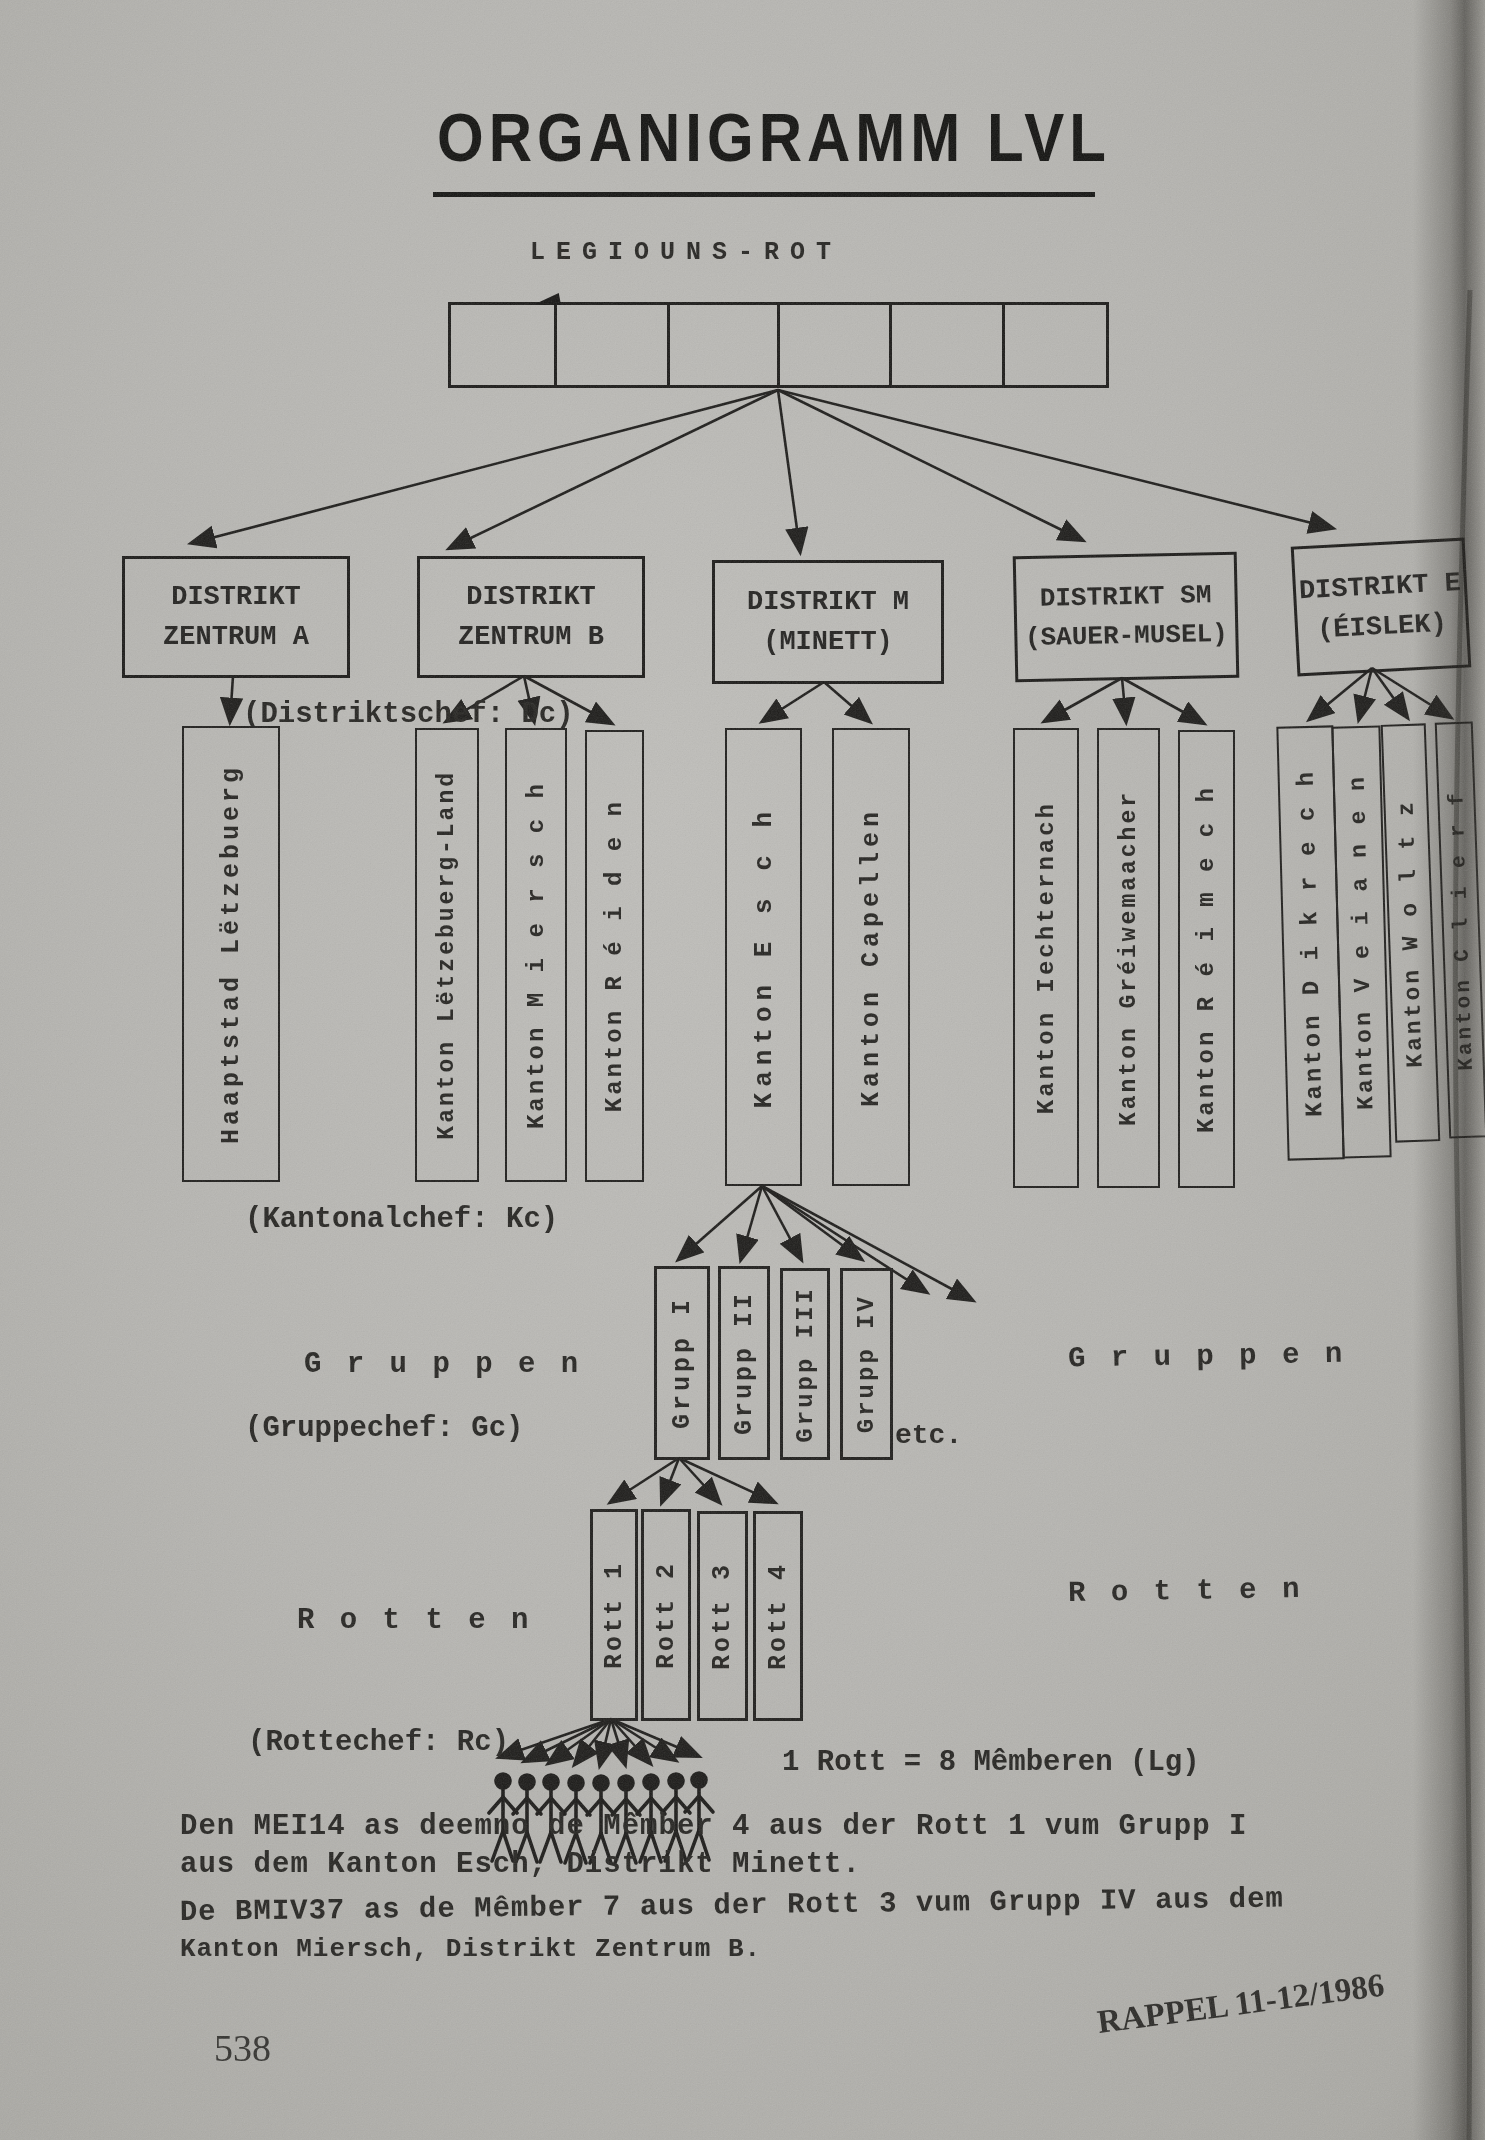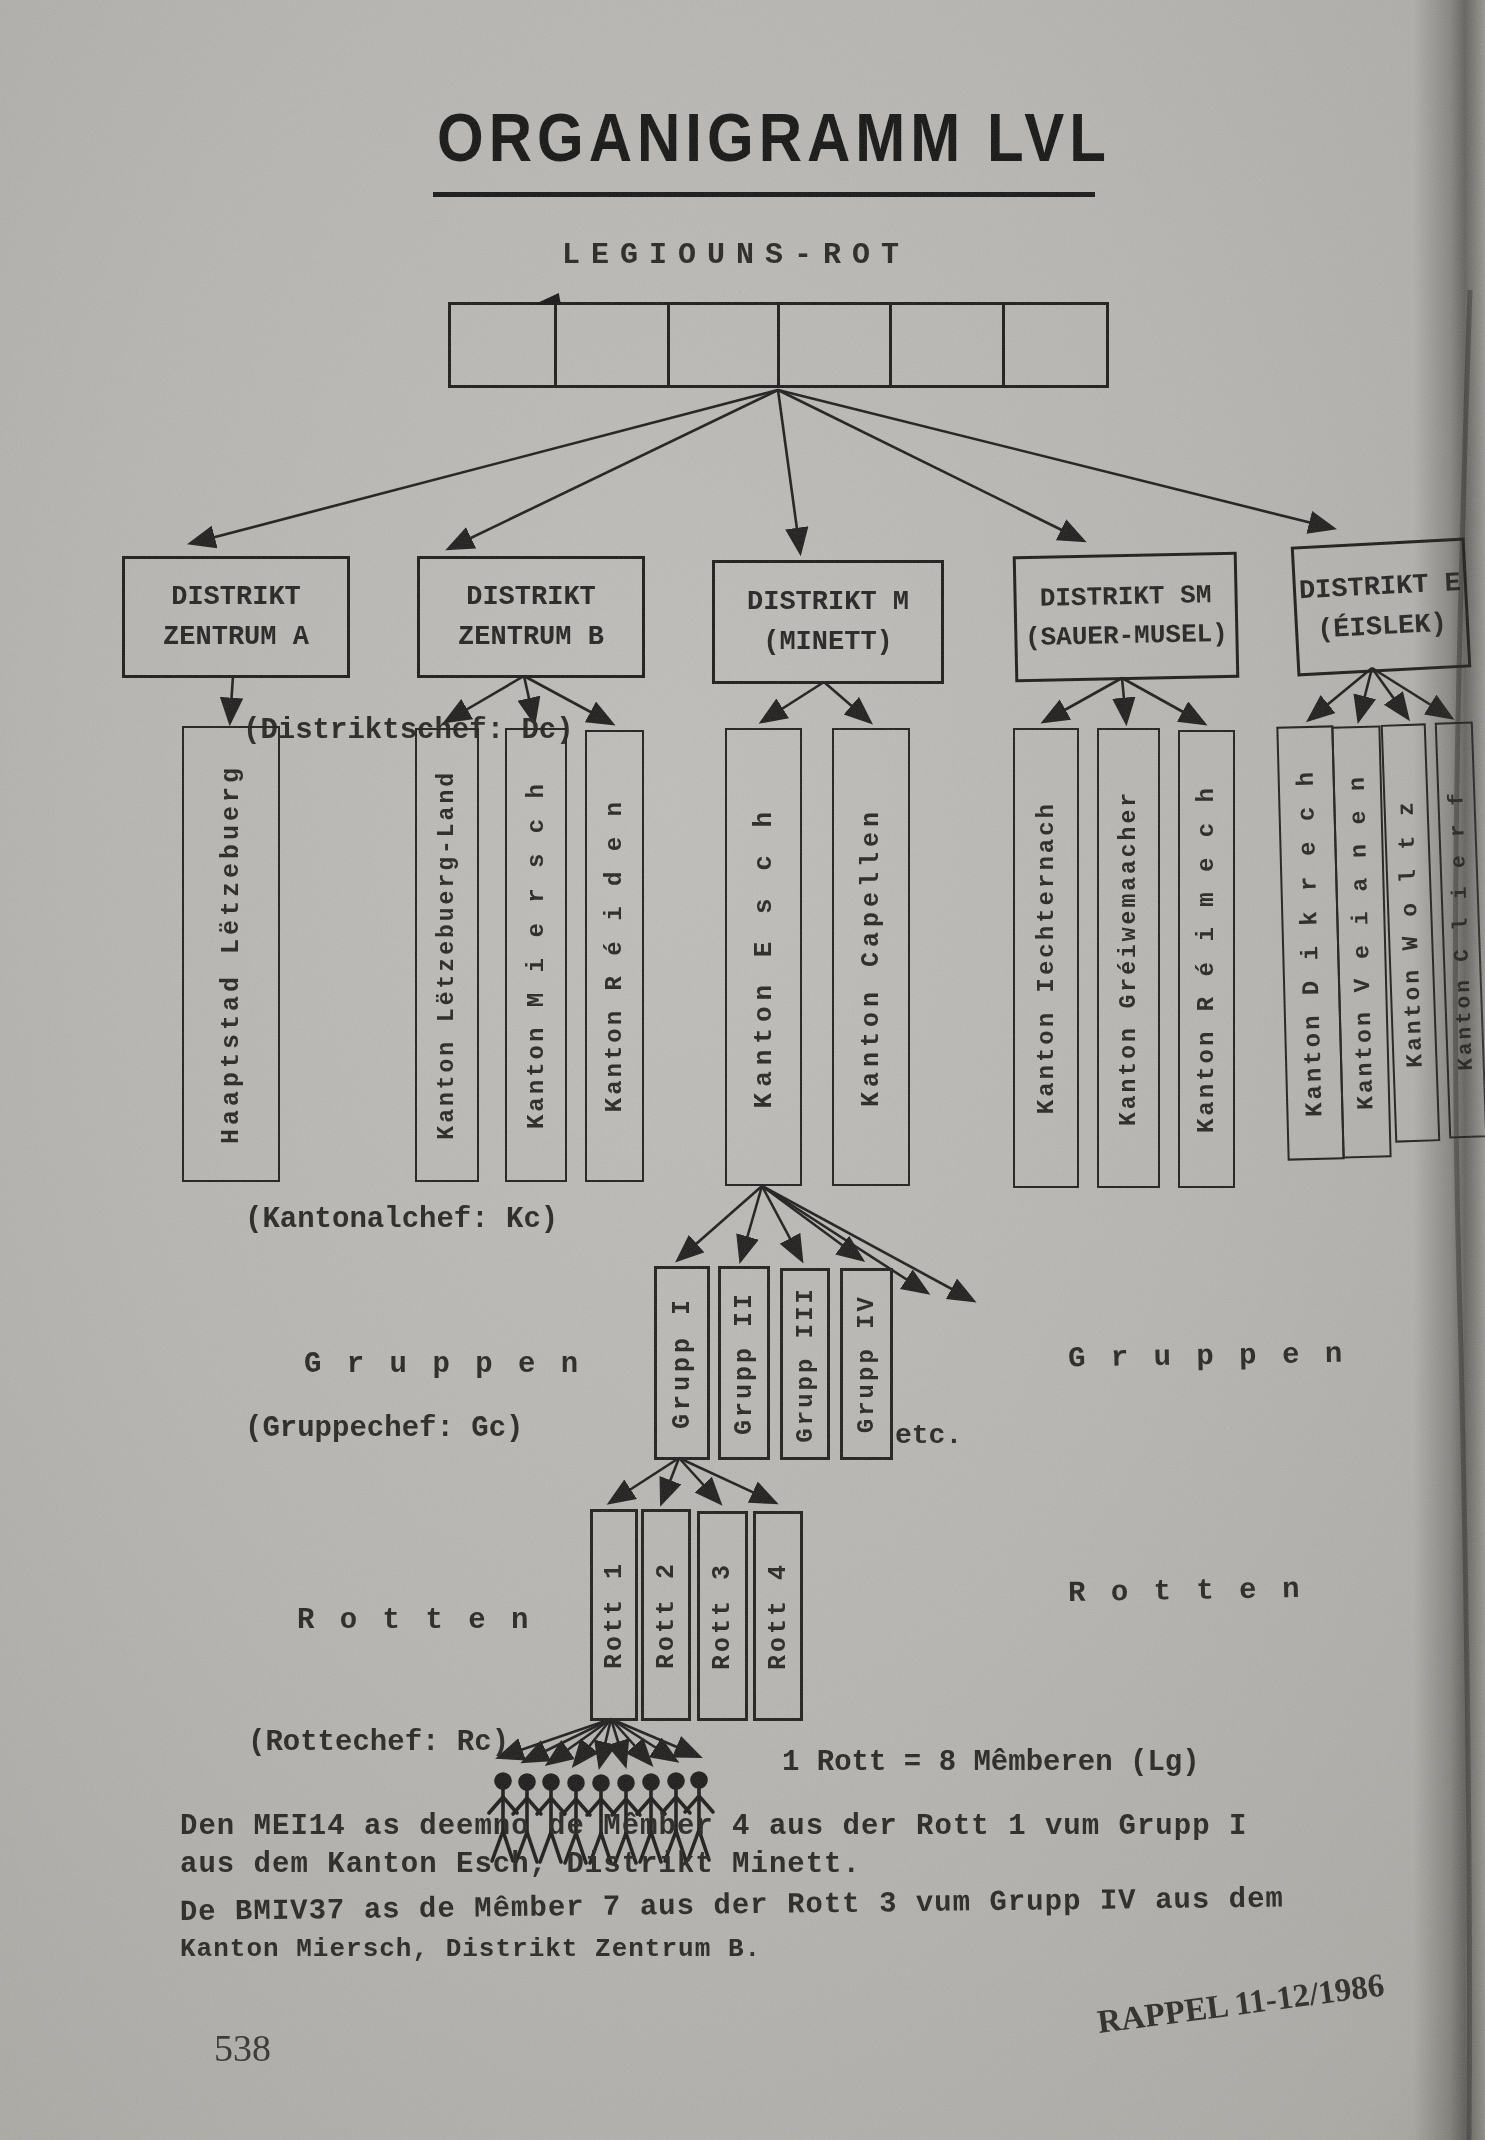--- a/index.html
+++ b/index.html
@@ -5,21 +5,21 @@
   html,body{margin:0;padding:0;background:#888;}
   .page{position:relative;width:1485px;height:2140px;overflow:hidden;
     background:radial-gradient(ellipse at 45% 38%, #bfbeba 0%, #b6b5b1 50%, #aaa9a4 92%, #a09f9a 100%);
     font-family:"Liberation Mono","DejaVu Sans Mono",monospace;color:#22211f;}
   .abs{position:absolute;}
   .tw{font-family:"Liberation Mono","DejaVu Sans Mono",monospace;font-weight:700;color:#262522;white-space:nowrap;}
   .title{left:437px;top:98px;font-family:"Liberation Sans","DejaVu Sans",sans-serif;
     font-weight:700;font-size:60px;letter-spacing:5px;color:#121210;
     transform:scale(1.0,1.15);transform-origin:left top;white-space:nowrap;}
   .title-underline{left:433px;top:192px;width:662px;height:5px;background:#151513;}
-  .subtitle{left:562px;top:238px;font-size:30px;letter-spacing:11px;}
+  .subtitle{left:530px;top:238px;font-size:25px;letter-spacing:11px;}
   .legion-box{left:448px;top:302px;width:655px;height:80px;border:3px solid #1b1a18;}
   .cell-div{position:absolute;top:0;bottom:0;width:3px;background:#1b1a18;}
   .blob{position:absolute;left:82px;top:-12px;width:28px;height:12px;background:#161514;
     clip-path:polygon(0 100%,92% 0,100% 100%);}
   .dbox{border:3px solid #1b1a18;display:flex;flex-direction:column;align-items:center;
     justify-content:center;text-align:center;font-size:27px;font-weight:700;line-height:1.5;
     font-family:"Liberation Mono","DejaVu Sans Mono",monospace;color:#232220;white-space:nowrap;}
   .vbox{border:2px solid #1f1e1c;display:flex;align-items:center;justify-content:center;}
   .vtext{writing-mode:vertical-rl;transform:rotate(180deg);white-space:nowrap;
     font-weight:700;color:#262522;letter-spacing:3px;}
@@ -182,21 +182,21 @@
   </div>
   <div class="abs dbox" style="left:1014px;top:554px;width:218px;height:120px;font-size:26px;transform:rotate(-1.2deg);">
     <div>DISTRIKT SM</div>
     <div>(SAUER-MUSEL)</div>
   </div>
   <div class="abs dbox" style="left:1294px;top:542px;width:168px;height:124px;transform:rotate(-3deg);">
     <div>DISTRIKT E</div>
     <div>(ÉISLEK)</div>
   </div>
 
-  <div class="abs tw lbl" style="left:243px;top:714px;text-align:right;">(Distriktschef: Dc)</div>
+  <div class="abs tw lbl" style="left:243px;top:698px;text-align:right;">(Distriktschef: Dc)</div>
 
   <div class="abs vbox" style="left:182px;top:726px;width:94px;height:452px;">
     <span class="vtext" style="font-size:25px;letter-spacing:4px;">Haaptstad Lëtzebuerg</span>
   </div>
   <div class="abs vbox" style="left:415px;top:728px;width:60px;height:450px;">
     <span class="vtext" style="font-size:23px;">Kanton Lëtzebuerg-Land</span>
   </div>
   <div class="abs vbox" style="left:505px;top:728px;width:58px;height:450px;">
     <span class="vtext" style="font-size:24px;">Kanton M i e r s c h</span>
   </div>

